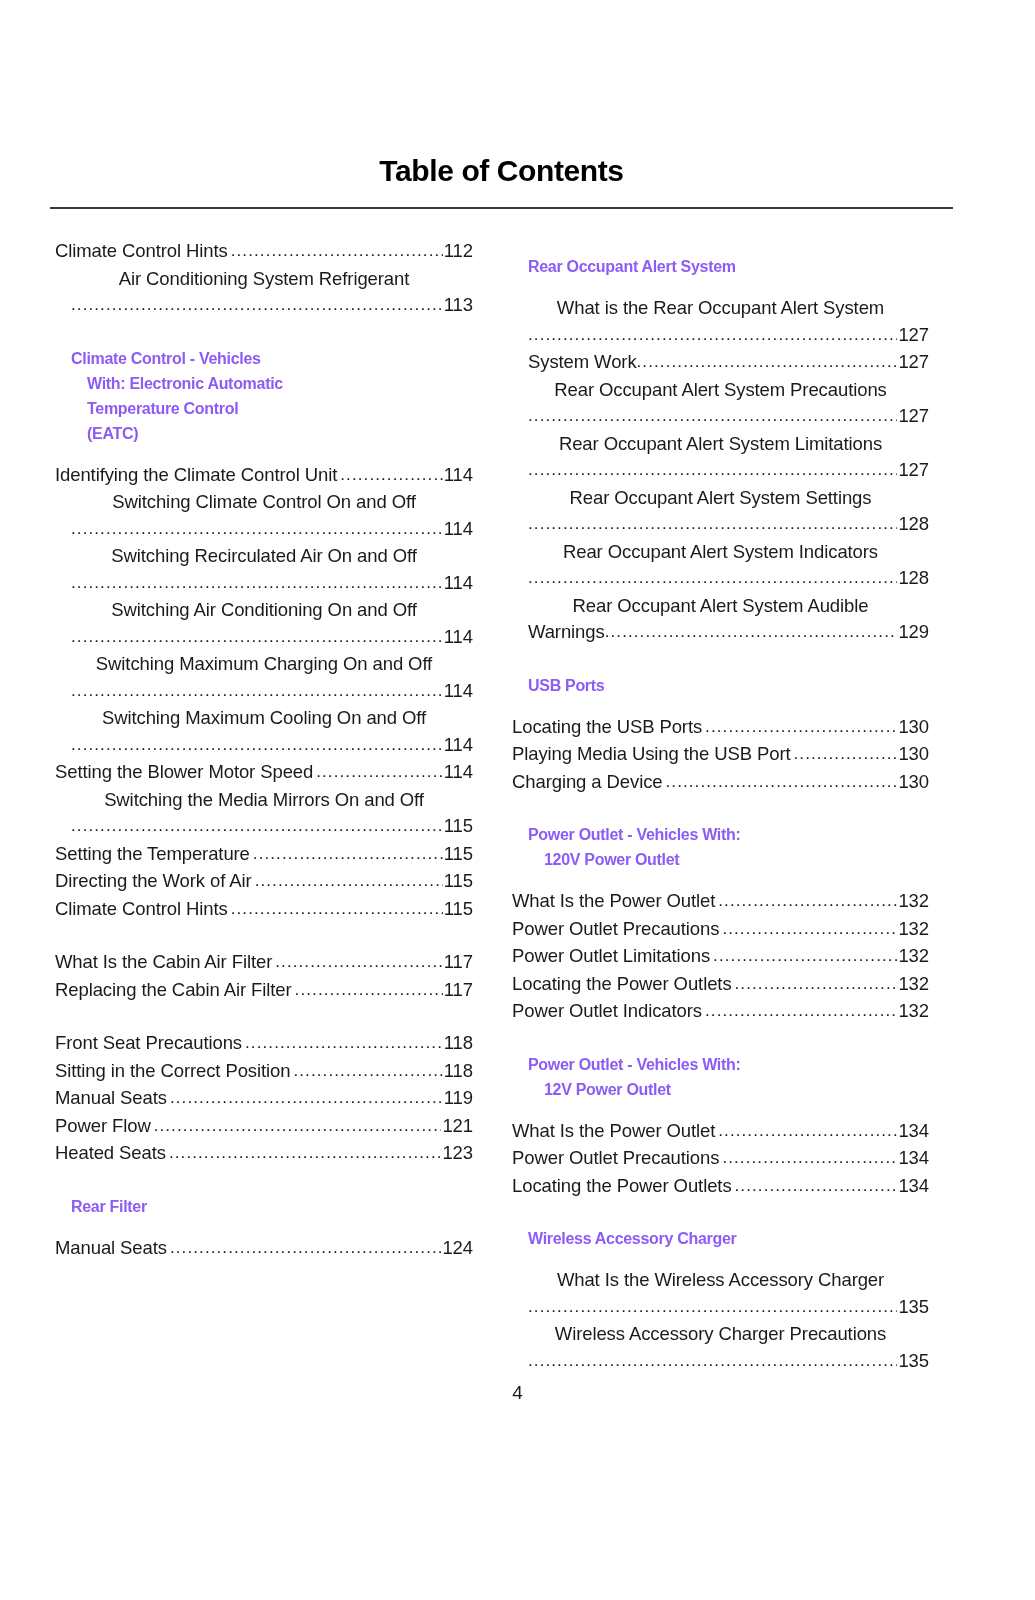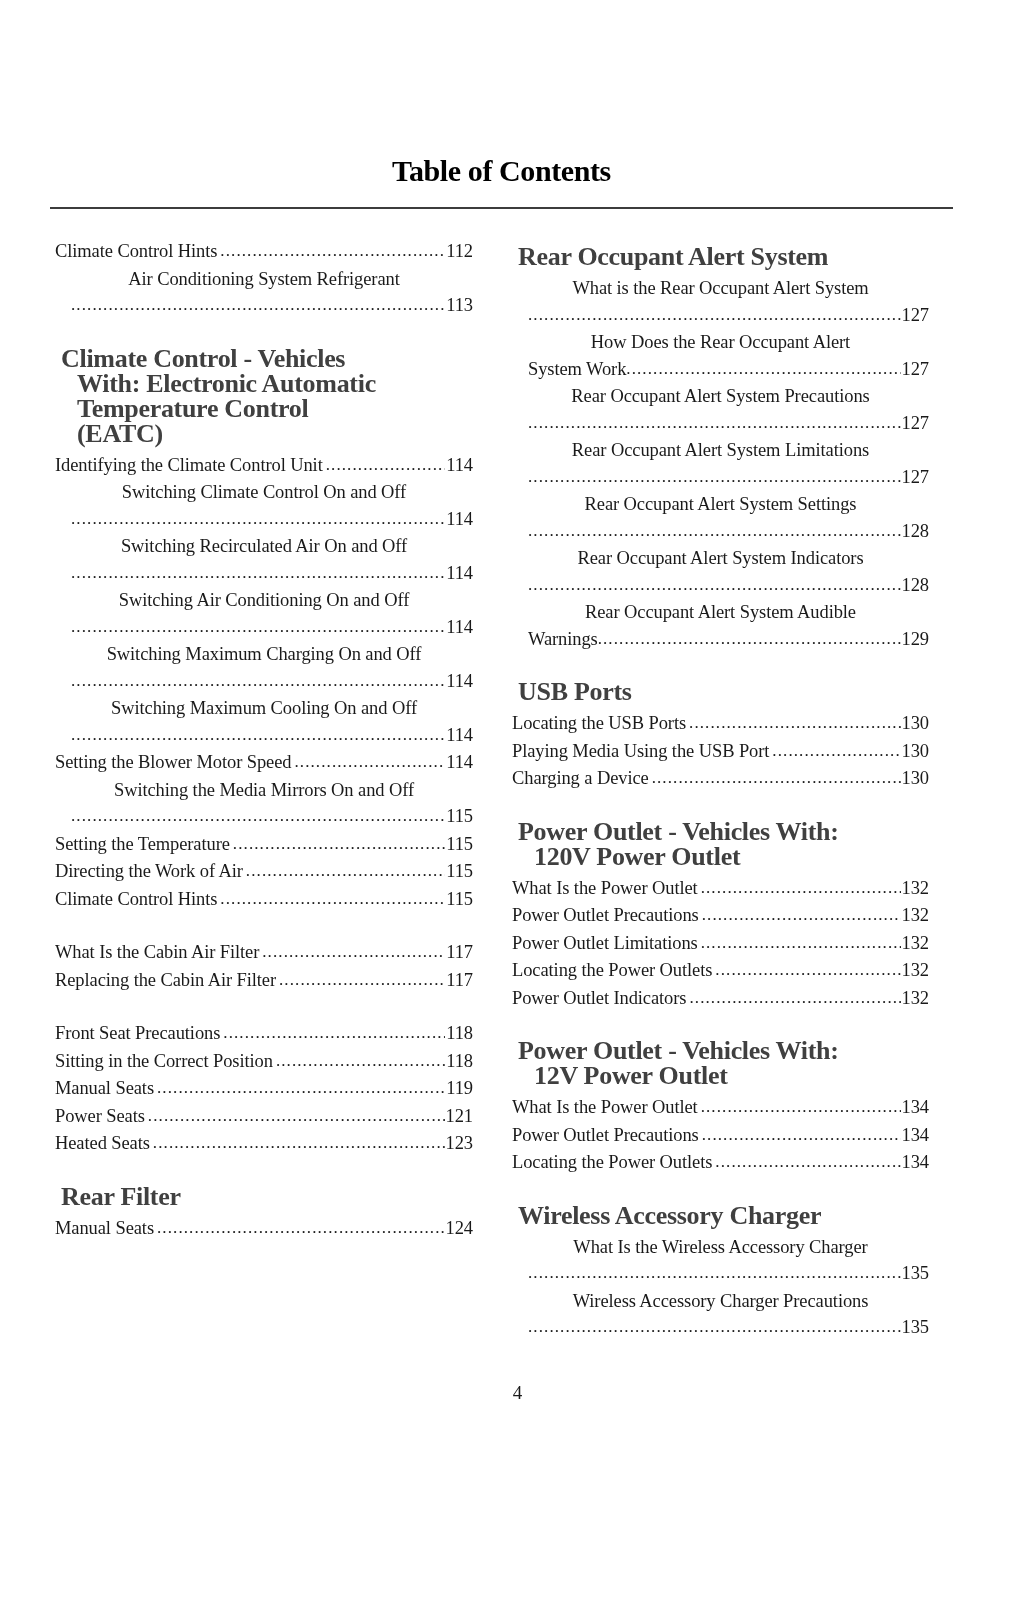--- a/index.html
+++ b/index.html
@@ -15,21 +15,20 @@
     position: relative;
     overflow: hidden;
   }
 
   .page {
     position: absolute;
     left: 0; top: 0;
     width: 938px;
     height: 1600px;
     background: #fff;
-    font-family: Liberation Serif, serif;
   }
 
   
   .toc-title {
     position: absolute;
     left: 50px;
     top: 152px;
     width: 903px;
     text-align: center;
     font-size: 30px;
@@ -56,26 +55,26 @@
   }
   .col {
     position: absolute;
     top: 0;
   }
   .col-left  { left: 55px;  width: 418px; }
   .col-right { left: 512px; width: 417px; }
 
   
   .sec-head {
-    font-size: 26px;
+    font-size: 16px;
     font-weight: bold;
     line-height: 25px;
     letter-spacing: -0.3px;
-    color: #404040;
-    margin: 6px;
+    color: #8b5cf6;
+    margin: 16px;
     padding: 0;
   }
   .sec-head .cont {
     display: block;
     padding-left: 16px;
   }
   .sec-block { margin-top: 26px; }
   .sec-block.first { margin-top: 0; }
   .sec-head + .entries { margin-top: 4px; }
 
@@ -295,21 +294,21 @@
             </div>
             <div class="entry">
               <span class="row">
                 <span class="label">Manual Seats</span>
                 <span class="leader">............................................................................................................................................</span>
                 <span class="pg">119</span>
               </span>
             </div>
             <div class="entry">
               <span class="row">
-                <span class="label">Power Seats</span>
+                <span class="label">Power Flow</span>
                 <span class="leader">............................................................................................................................................</span>
                 <span class="pg">121</span>
               </span>
             </div>
             <div class="entry">
               <span class="row">
                 <span class="label">Heated Seats</span>
                 <span class="leader">............................................................................................................................................</span>
                 <span class="pg">123</span>
               </span>
@@ -338,21 +337,20 @@
           </div>
           <div class="entries">
             <div class="entry">
               <span class="textline">What is the Rear Occupant Alert System</span>
               <span class="dotline">
                 <span class="leader">............................................................................................................................................</span>
                 <span class="pg">127</span>
               </span>
             </div>
             <div class="entry">
-              <span class="textline">How Does the Rear Occupant Alert</span>
               <span class="dotline">
                 <span class="label">System Work</span>
                 <span class="leader">........................................................................................................................</span>
                 <span class="pg">127</span>
               </span>
             </div>
             <div class="entry">
               <span class="textline">Rear Occupant Alert System Precautions</span>
               <span class="dotline">
                 <span class="leader">............................................................................................................................................</span>

